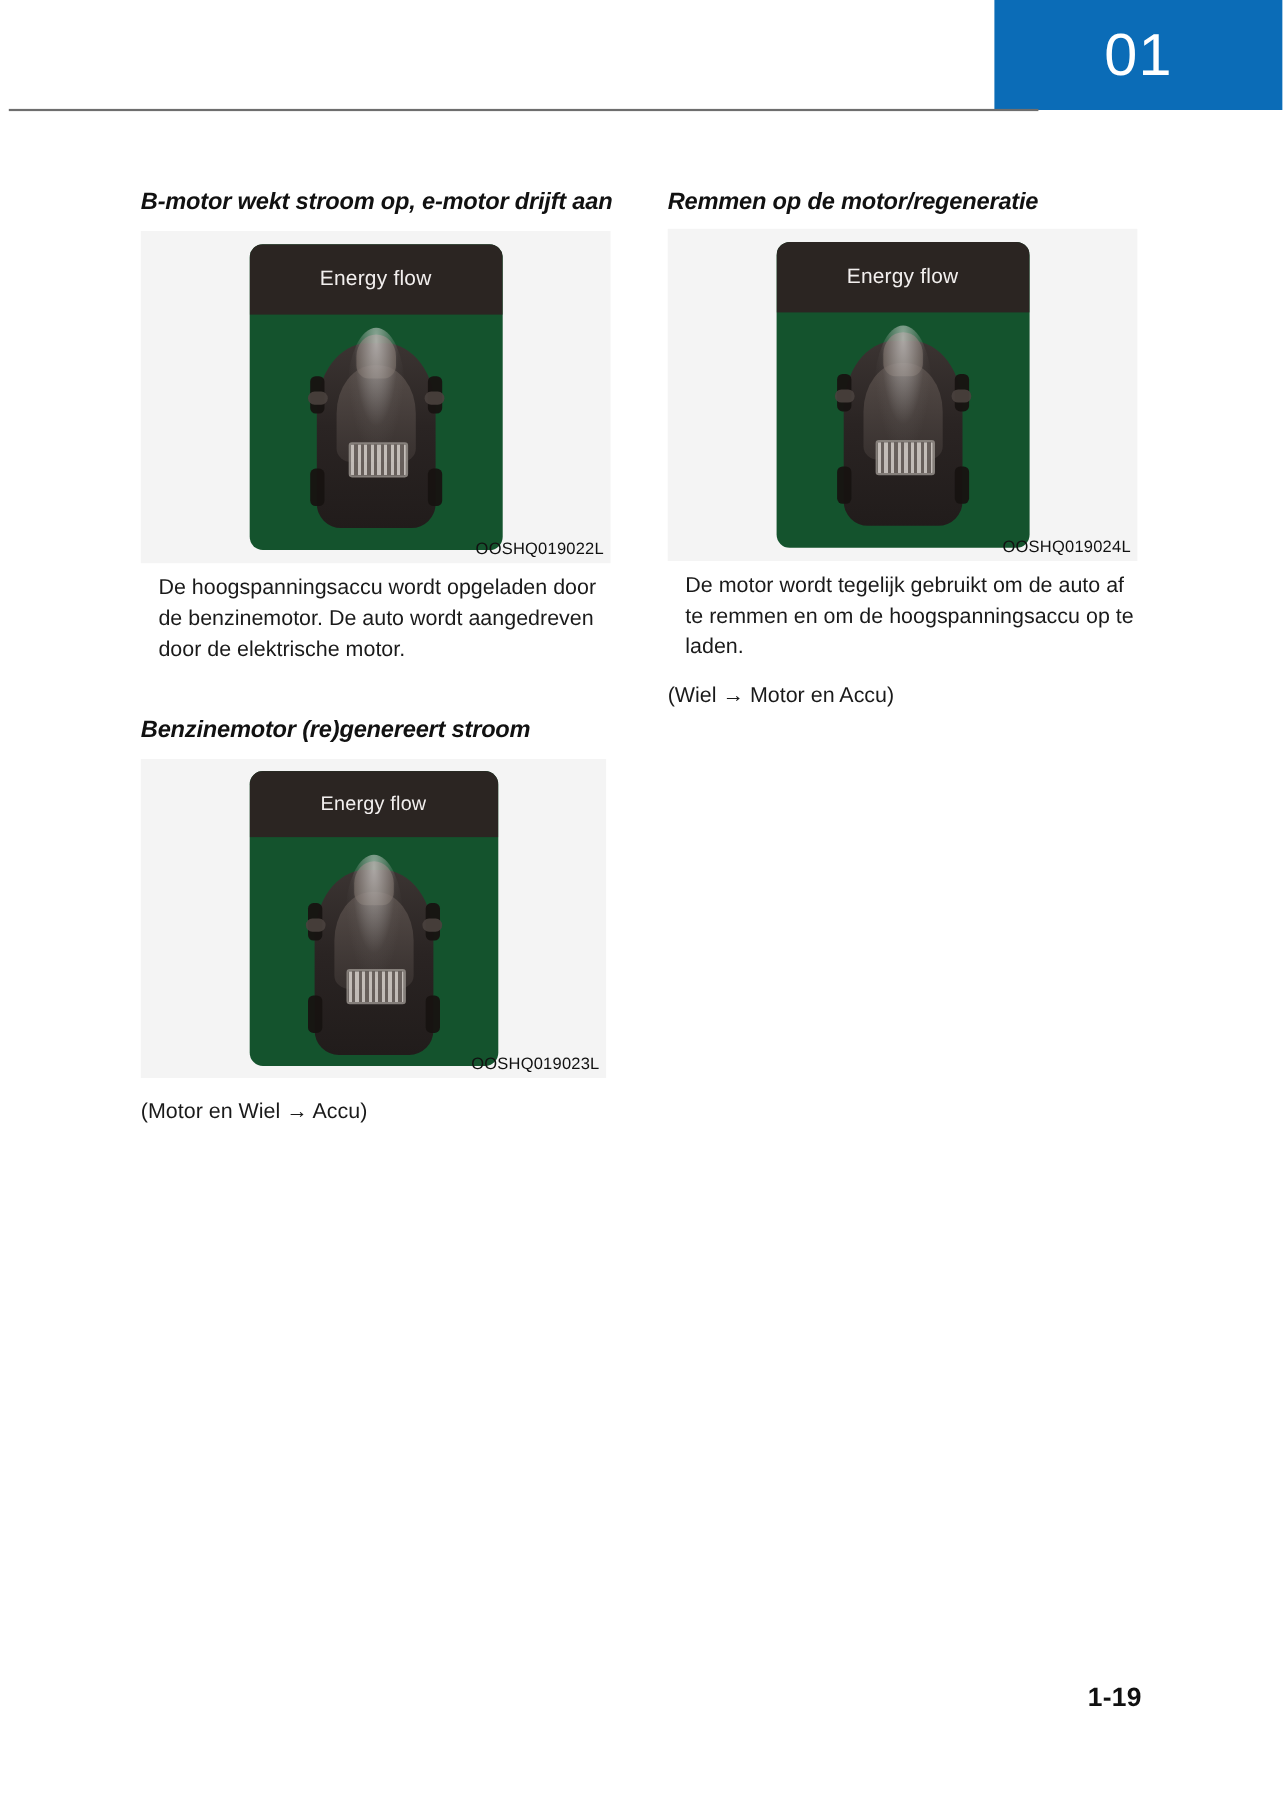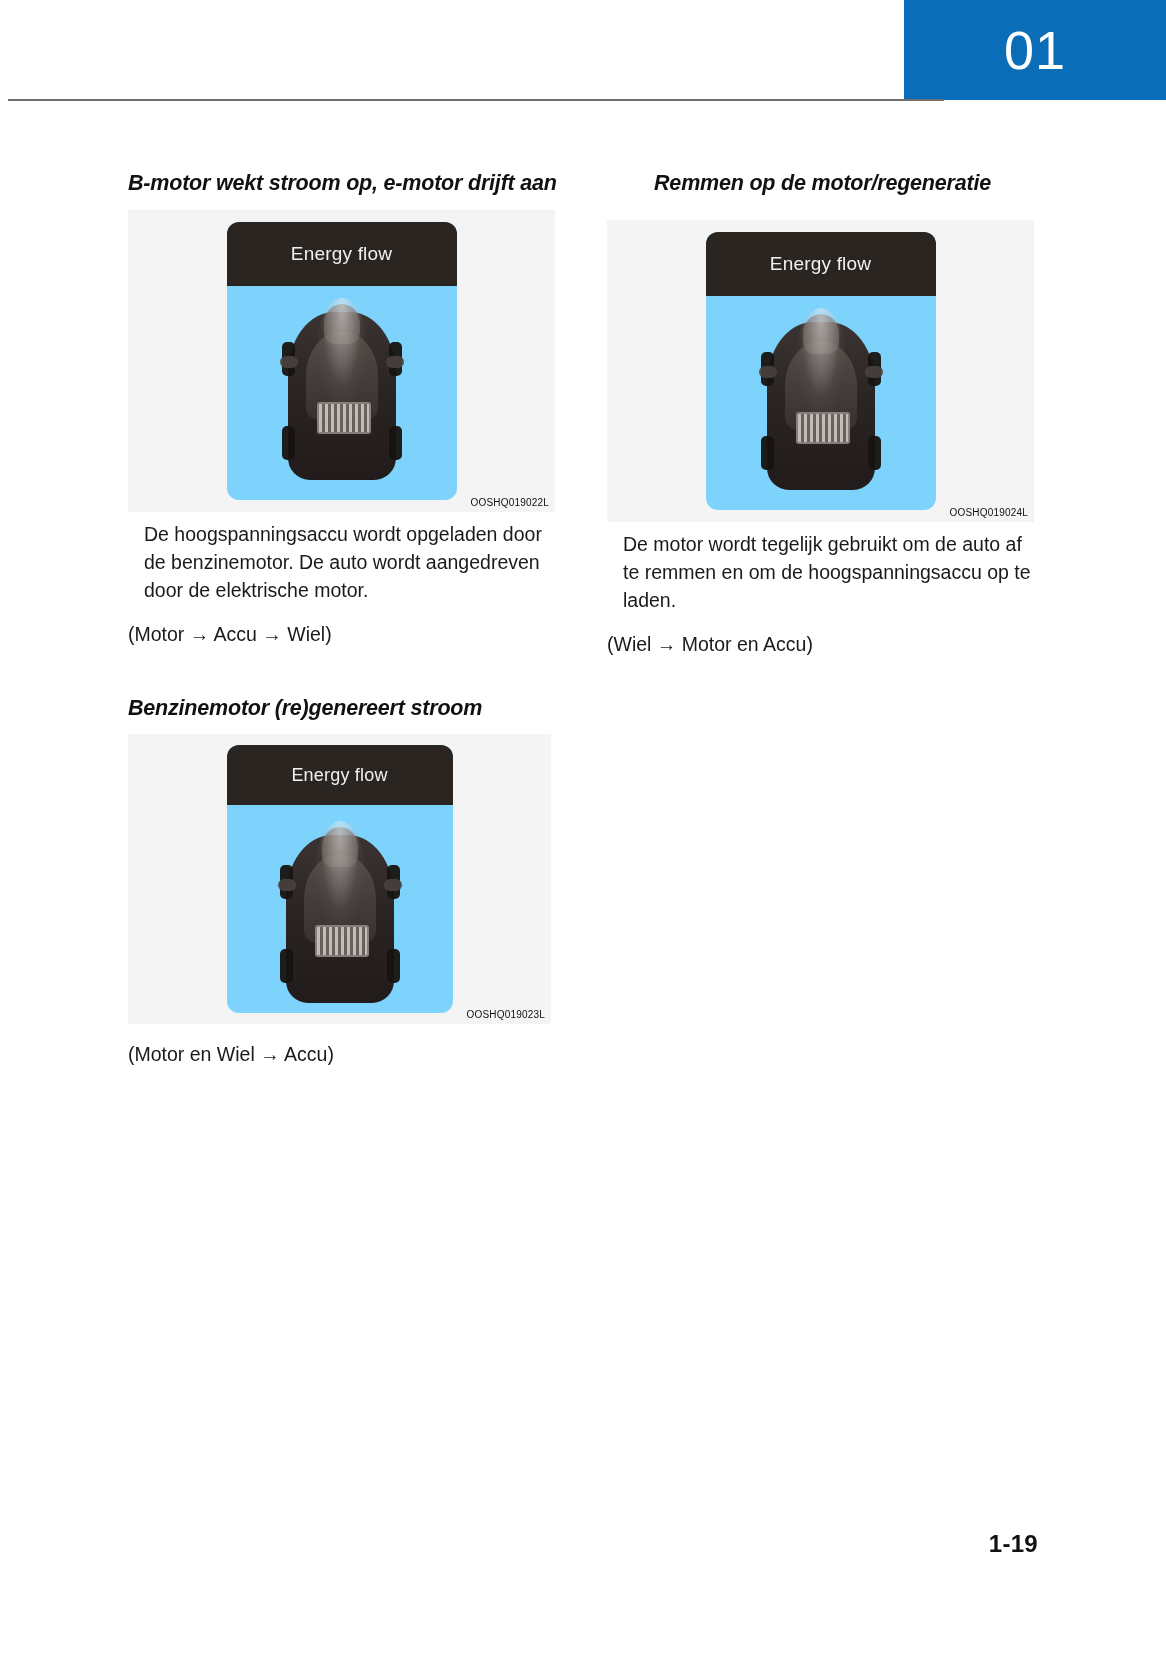--- a/index.html
+++ b/index.html
@@ -60,42 +60,41 @@
   h2.section-title {
     font-size: 21.5px;
     font-style: italic;
     font-weight: bold;
     line-height: 1.28;
     margin: 0 0 12px 0;
     letter-spacing: -0.2px;
     color: #111;
   }
   .col.right h2.section-title {
-    margin-bottom: 22px;
-    text-align: center;
+    margin-bottom: 10px;
   }
 
   
   .figure {
     background: #f4f4f4;
     position: relative;
     margin-bottom: 6px;
   }
   .figure.fig-a { width: 427px; height: 302px; }
   .figure.fig-b { width: 427px; height: 302px; }
   .figure.fig-c { width: 423px; height: 290px; }
 
   .screen {
     position: absolute;
     top: 12px;
     left: 50%;
     transform: translateX(-50%);
     width: 230px;
     height: 278px;
-    background: #7dd3fc;
+    background: #14532d;
     border-radius: 12px;
     overflow: hidden;
   }
   .fig-c .screen {
     width: 226px;
     height: 268px;
     top: 11px;
   }
   .screen .scr-title {
     position: absolute;
@@ -190,21 +189,21 @@
     width: 52px;
     height: 112px;
     background: radial-gradient(ellipse at 50% 10%, rgba(235,235,235,.55) 0%, rgba(120,115,112,.12) 55%, rgba(0,0,0,0) 75%);
     border-radius: 50%;
   }
 
   .fig-caption {
     position: absolute;
     right: 6px;
     bottom: 4px;
-    font-size: 10px;
+    font-size: 15px;
     color: #111;
     letter-spacing: 0.2px;
     text-align: right;
   }
 
   p.body-text {
     font-size: 19.5px;
     line-height: 1.45;
     margin: 8px 0 0 16px;
     color: #1a1a1a;
@@ -258,21 +257,20 @@
             <div class="mirror-r"></div>
           <div class="hood"></div>
           <div class="battery"></div>
           <div class="glow"></div>
         </div>
       </div>
       <div class="fig-caption">OOSHQ019022L</div>
     </div>
 
     <p class="body-text">De hoogspanningsaccu wordt opgeladen door de benzinemotor. De auto wordt aangedreven door de elektrische motor.</p>
-    <p class="flow-text">(Motor → Accu → Wiel)</p>
 
     <div class="spacer-between"></div>
 
     <h2 class="section-title">Benzinemotor (re)genereert stroom</h2>
 
     <div class="figure fig-c">
       <div class="screen">
         <div class="scr-title">Energy flow</div>
         <div class="car">
           <div class="body"></div>

